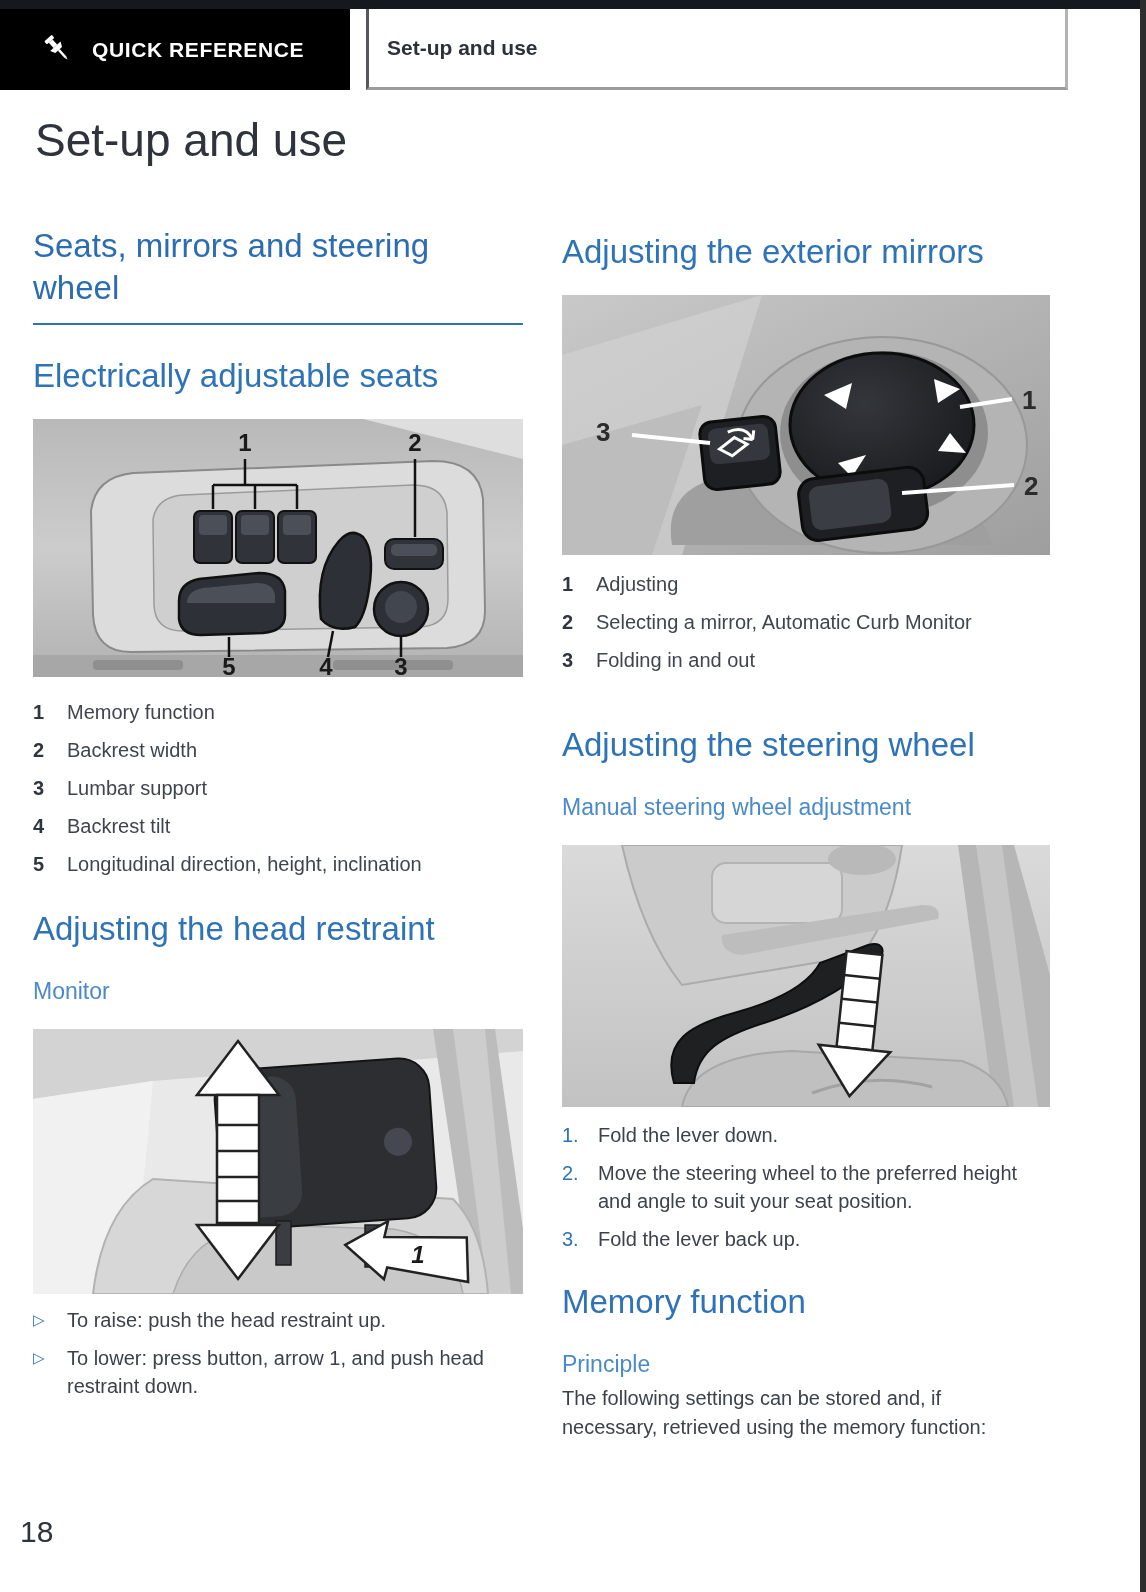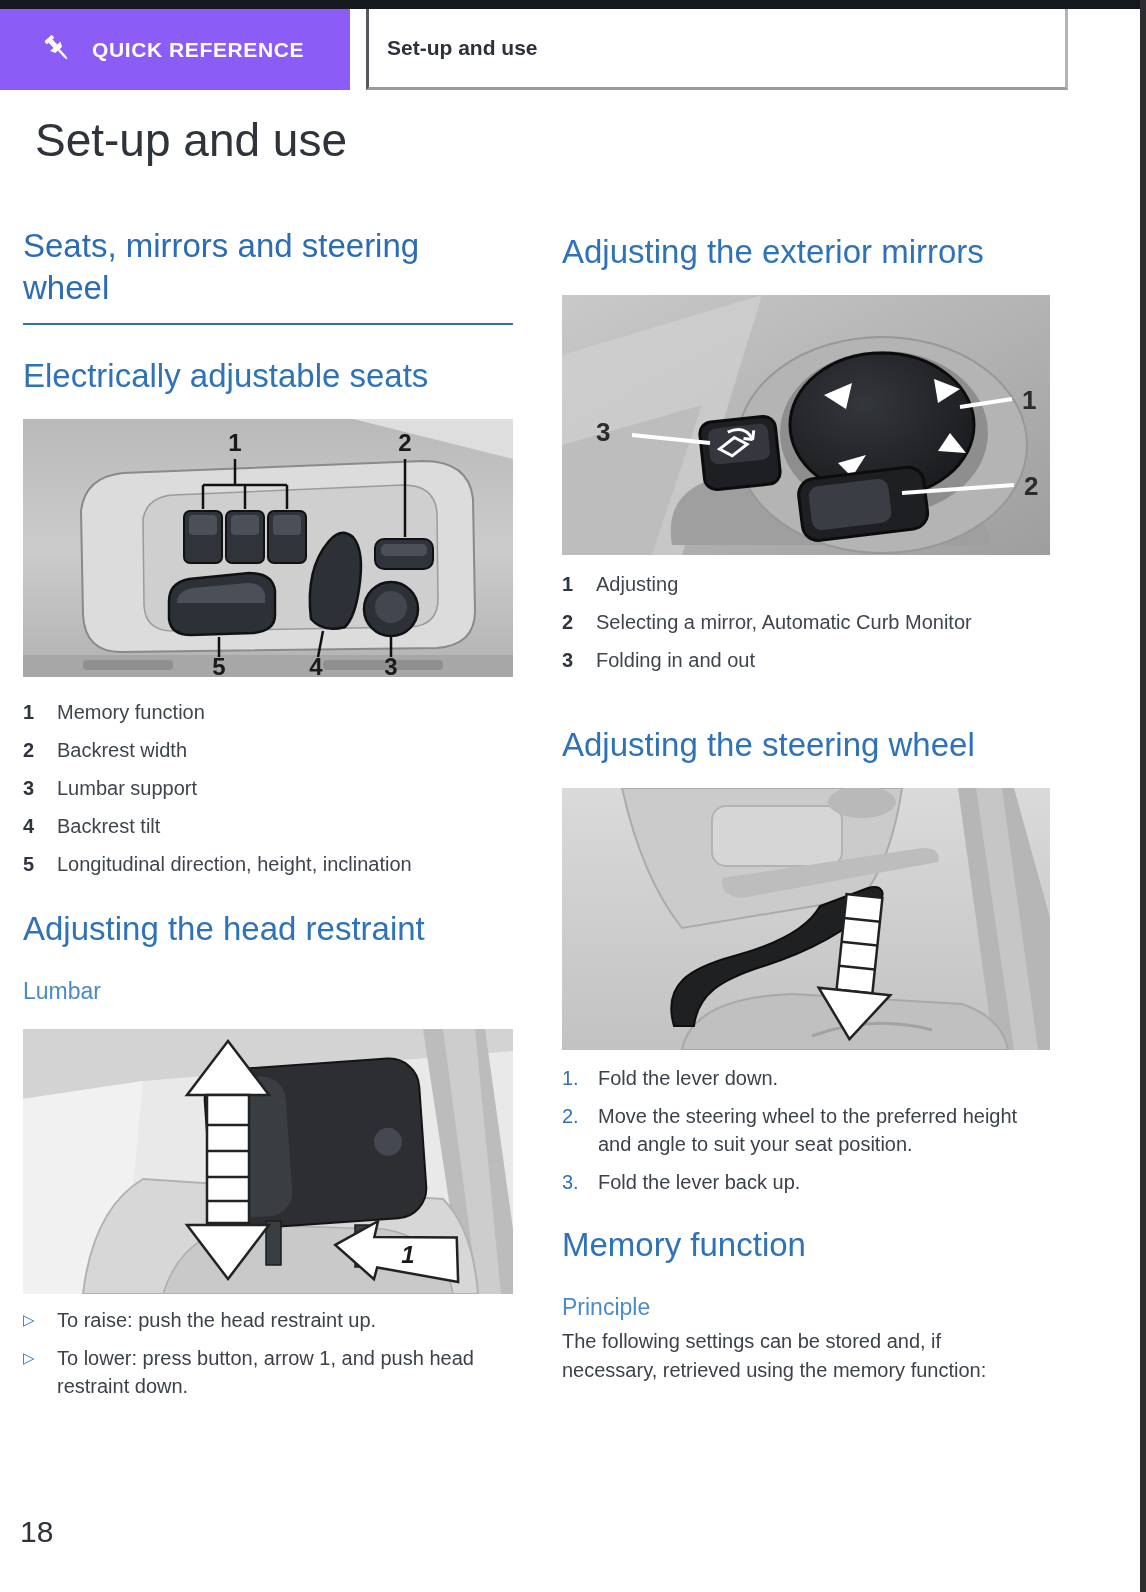--- a/index.html
+++ b/index.html
@@ -5,35 +5,35 @@
   * { box-sizing: border-box; }
   html,body { margin:0; padding:0; }
   body {
     width:1146px; height:1592px; position:relative; overflow:hidden;
     background:#ffffff; color:#3c424b;
     font-family:"Liberation Sans", sans-serif;
   }
   .topbar { position:absolute; left:0; top:0; width:1146px; height:9px; background:#15181e; }
   .right-edge { position:absolute; right:0; top:0; width:6px; height:1592px; background:#2e2e2e; }
   .qr-box {
-    position:absolute; left:0; top:9px; width:350px; height:81px; background:#8b5cf6;
+    position:absolute; left:0; top:9px; width:350px; height:81px; background:#000000;
     display:flex; align-items:center; padding-left:42px;
   }
   .qr-label { color:#ffffff; font-size:21px; font-weight:bold; letter-spacing:.6px; margin-left:22px; }
   .tab-box {
     position:absolute; left:366px; top:9px; width:702px; height:81px; background:#ffffff;
     border-left:3px solid #55595f; border-right:3px solid #b3b3b3; border-bottom:3px solid #9b9b9b;
     display:flex; align-items:center; padding-left:18px;
   }
   .tab-label { font-size:21px; color:#2c313a; font-weight:bold; }
   .page-title { position:absolute; left:35px; top:113px; font-size:46px; color:#2e333c; font-weight:normal; margin:0; }
   .page-num { position:absolute; left:20px; top:1515px; font-size:30px; color:#2e333c; }
 
   .col { position:absolute; width:490px; top:225px; }
-  .col-left { left:23px; }
+  .col-left { left:33px; }
   .col-right { left:562px; width:488px; }
 
   h2.section { font-size:33px; line-height:42px; font-weight:normal; color:#2b6cb2; margin:0; }
   .rule { height:2px; background:#2f72b8; border:none; margin:14px 0 0 0; }
   h3.sub { font-size:33px; font-weight:normal; color:#2e72b8; margin:34px 0 0 0; }
   h3.first { margin-top:8px; }
   h4.minor { font-size:23px; font-weight:normal; color:#4b8aca; margin:30px 0 0 0; }
 
   .fig { display:block; margin-top:24px; background:#c4c4c4; }
 
@@ -158,21 +158,21 @@
       <span class="legend-num">4</span>
       <span class="legend-text">Backrest tilt</span>
     </div>
     <div class="legend-row">
       <span class="legend-num">5</span>
       <span class="legend-text">Longitudinal direction, height, inclination</span>
     </div>
   </div>
 
   <h3 class="sub">Adjusting the head restraint</h3>
-  <h4 class="minor">Lumbar</h4>
+  <h4 class="minor">Monitor</h4>
 
   <svg class="fig" width="490" height="265" viewBox="0 0 490 265">
     <rect width="490" height="265" fill="#e9e9e9"></rect>
     <polygon points="0,0 490,0 490,22 120,52 0,70" fill="#d3d3d3"></polygon>
     <polygon points="400,0 462,0 490,200 490,265 440,265" fill="#bcbcbc"></polygon>
     <polygon points="420,0 452,0 478,265 455,265" fill="#cdcdcd"></polygon>
     <polygon points="0,70 120,52 100,265 0,265" fill="#f1f1f1"></polygon>
     <path d="M60,265 Q70,180 120,150 L420,170 Q450,200 455,265 Z" fill="#d7d7d7" stroke="#b2b2b2" stroke-width="2"></path>
     <path d="M140,265 Q160,200 230,196 L360,200 Q420,210 430,265 Z" fill="#c9c9c9" stroke="#adadad" stroke-width="1.5"></path>
 
@@ -275,20 +275,21 @@
       <span class="legend-num">2</span>
       <span class="legend-text">Selecting a mirror, Automatic Curb Monitor</span>
     </div>
     <div class="legend-row">
       <span class="legend-num">3</span>
       <span class="legend-text">Folding in and out</span>
     </div>
   </div>
 
   <h3 class="sub" style="margin-top:54px;">Adjusting the steering wheel</h3>
+  <h4 class="minor">Manual steering wheel adjustment</h4>
 
   <svg class="fig" width="488" height="262" viewBox="0 0 488 262">
     <defs>
       <linearGradient id="gD" x1="0" y1="0" x2="0" y2="1">
         <stop offset="0" stop-color="#dadada"></stop>
           <stop offset="1" stop-color="#c2c2c2"></stop>
       </linearGradient>
     </defs>
     <rect width="488" height="262" fill="url(#gD)"></rect>
     <path d="M60,0 L340,0 Q330,70 300,110 L120,140 Q80,90 60,0 Z" fill="#cbcbcb" stroke="#ababab" stroke-width="2"></path>

